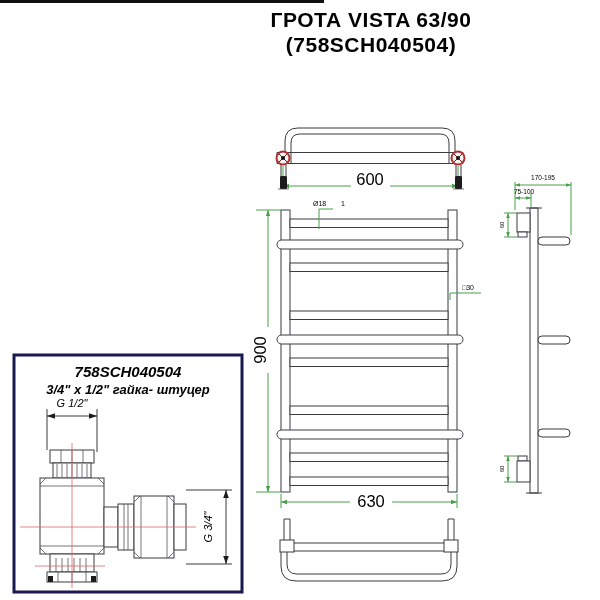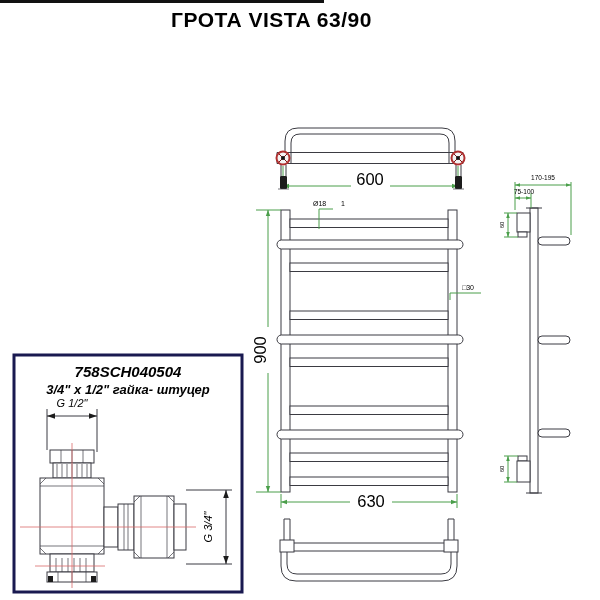--- a/index.html
+++ b/index.html
@@ -1,18 +1,18 @@
 <!DOCTYPE html>
 <html><head>
 <meta charset="utf-8">
 <style>
   html,body{margin:0;padding:0;background:#fff;}
   #canvas{position:relative;width:600px;height:600px;background:#ffffff;overflow:hidden;
           font-family:"Liberation Sans",sans-serif;}
-  #title-block{position:absolute;left:171px;top:7px;width:400px;color:#000;}
+  #title-block{position:absolute;left:171px;top:7px;width:400px;text-align:center;color:#000;}
   #title-block .t1{font-size:21px;font-weight:bold;line-height:25px;letter-spacing:0.5px;}
   #title-block .t2{font-size:21px;font-weight:bold;line-height:25px;letter-spacing:0.5px;}
   #top-rule{position:absolute;left:0;top:0;width:324px;height:3px;background:#111;}
   svg{position:absolute;left:0;top:0;}
   .ln{stroke:#3b3b42;stroke-width:1;fill:none;}
   .lnf{stroke:#3b3b42;stroke-width:1;fill:#ffffff;}
   .thin{stroke:#3b3b42;stroke-width:0.7;fill:none;}
   .dim{stroke:#4a9e4a;stroke-width:1;fill:none;}
   .dimf{fill:#4a9e4a;stroke:none;}
   .cl{stroke:#d96b6b;stroke-width:0.8;fill:none;}
@@ -24,20 +24,21 @@
 </style>
 </head>
 <body>
 
 <div id="canvas">
 
   <div id="top-rule"></div>
 
   <div id="title-block">
     <div class="t1">ГРОТА VISTA 63/90</div>
+    <div class="t2">(758SCH040504)</div>
   </div>
 
   <svg width="600" height="600" viewBox="0 0 600 600">
 
     <g>
       <path class="ln" d="M285,163 V141 Q285,128 298,128 H442 Q455,128 455,141 V163"></path>
       <path class="ln" d="M291,163 V143 Q291,134 300,134 H440 Q449,134 449,143 V163"></path>
       <path class="ln" d="M277,152.5 H463 M277,163.5 H463 M277,152.5 V163.5 M463,152.5 V163.5"></path>
 
       <g>

